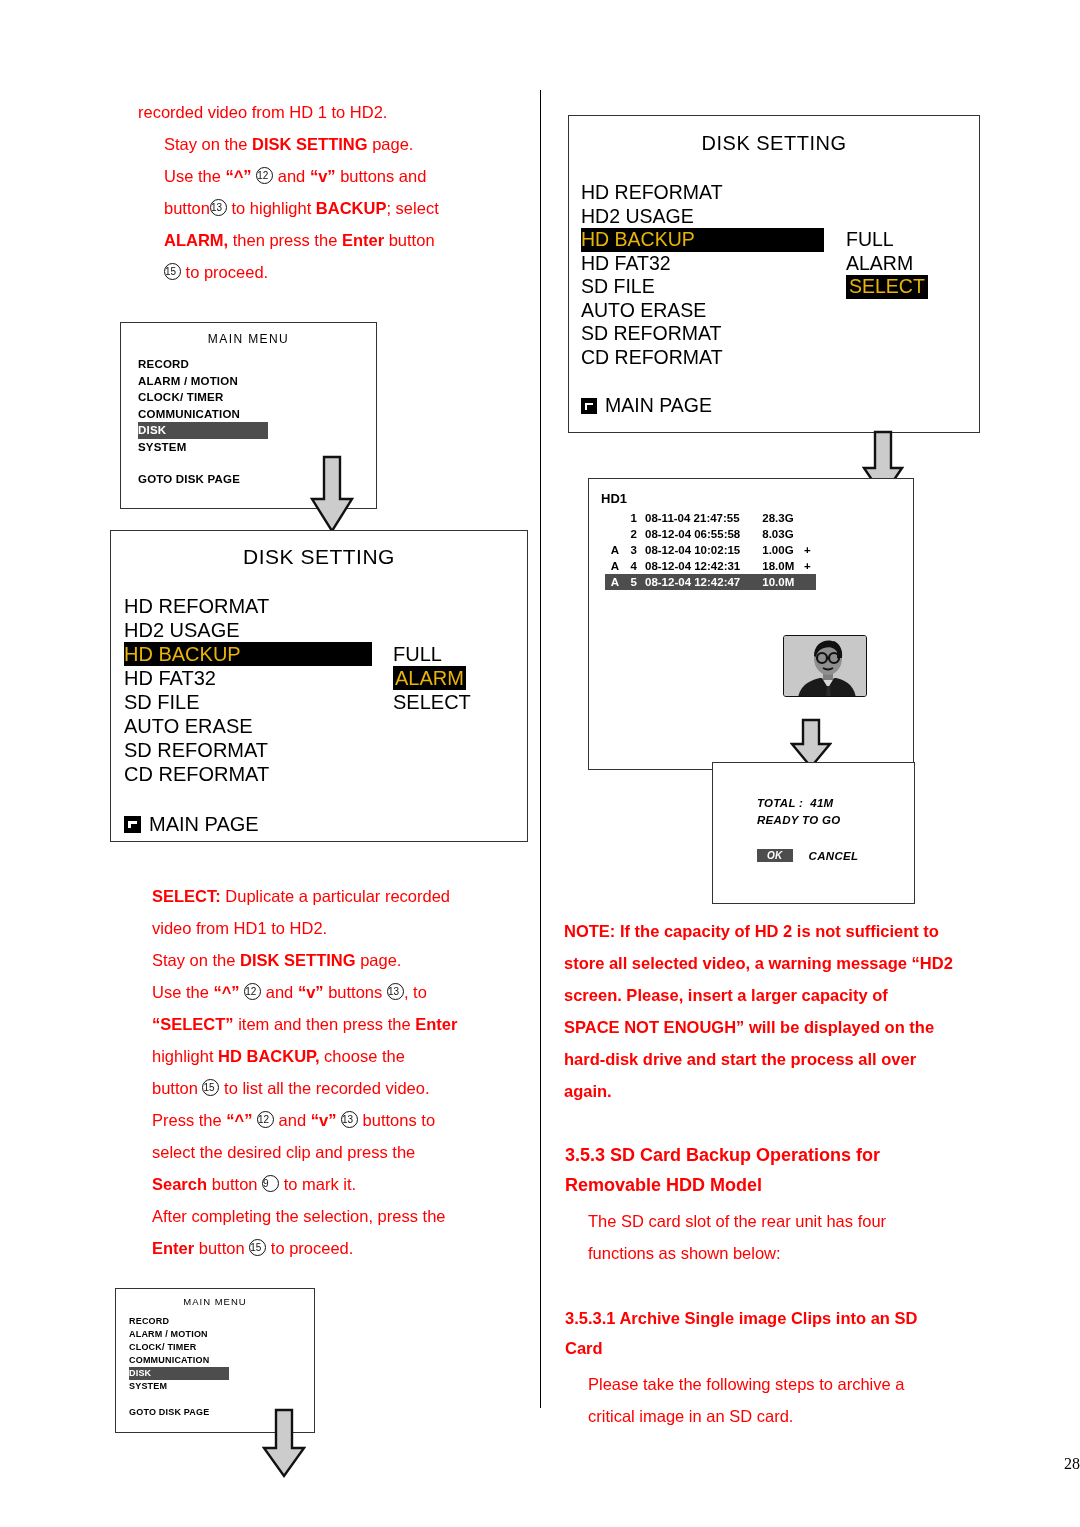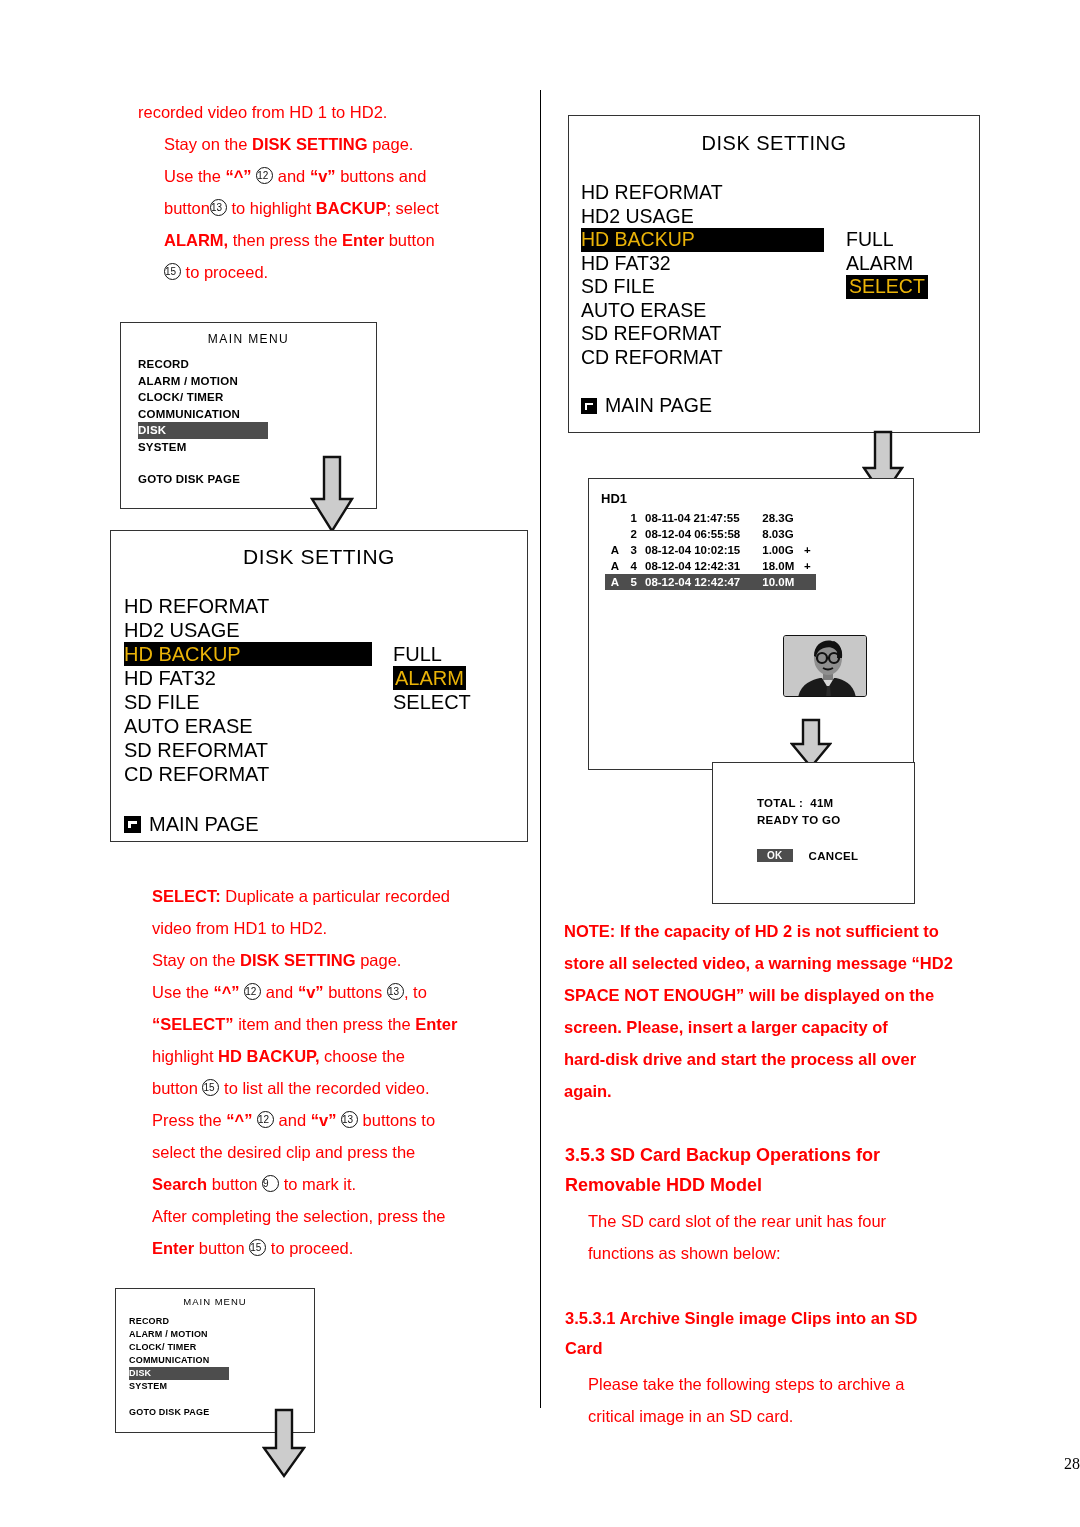--- a/index.html
+++ b/index.html
@@ -146,21 +146,21 @@
   
   .thumb {
     position: absolute;
     border: 1.5px solid #111;
     border-radius: 3px;
     background: #c8c8c8;
     overflow: hidden;
   }
 
   
-  .dlg { font-family: "Liberation Sans", sans-serif; font-size: 11.5px; font-weight: bold; color: #000; letter-spacing: 0.3px; }
+  .dlg { font-family: "Liberation Sans", sans-serif; font-size: 11.5px; font-weight: bold; color: #000; letter-spacing: 0.3px; font-style: italic; }
   .dlg .line { margin-left: 44px; height: 17px; line-height: 17px; }
   .dlg .btns { margin-left: 44px; margin-top: 20px; display: flex; align-items: center; gap: 16px; }
   .dlg .ok { background: #4d4d4d; color: #fff; padding: 1px 10px; font-size: 10px; }
   .dlg .cancel { font-size: 11.5px; }
 
   
   .heading {
     color: #ff0000;
     font-weight: bold;
     font-size: 18px;
@@ -434,22 +434,22 @@
     <div class="line">READY  TO  GO</div>
     <div class="btns">
       <span class="ok">OK</span>
       <span class="cancel">CANCEL</span>
     </div>
   </div>
 
   <div style="position:absolute;left:564px;top:915px;width:400px;" class="redtext justify-lines notetext">
     <div class="jline">NOTE: If the capacity of HD 2 is not sufficient to</div>
     <div class="jline">store all selected video, a warning message “HD2</div>
+    <div class="jline">screen. Please, insert a larger capacity of</div>
     <div class="jline">SPACE NOT ENOUGH” will be displayed on the</div>
-    <div class="jline">screen. Please, insert a larger capacity of</div>
     <div class="jline">hard-disk drive and start the process all over</div>
     <div class="jline" style="text-align-last:left;">again.</div>
   </div>
 
   <div style="position:absolute;left:565px;top:1140px;width:398px;" class="heading">
     <div class="jline">3.5.3 SD Card Backup Operations for</div>
     <div class="jline" style="text-align-last:left;">Removable HDD Model</div>
   </div>
 
   <div style="position:absolute;left:588px;top:1205px;width:376px;" class="redtext justify-lines">

